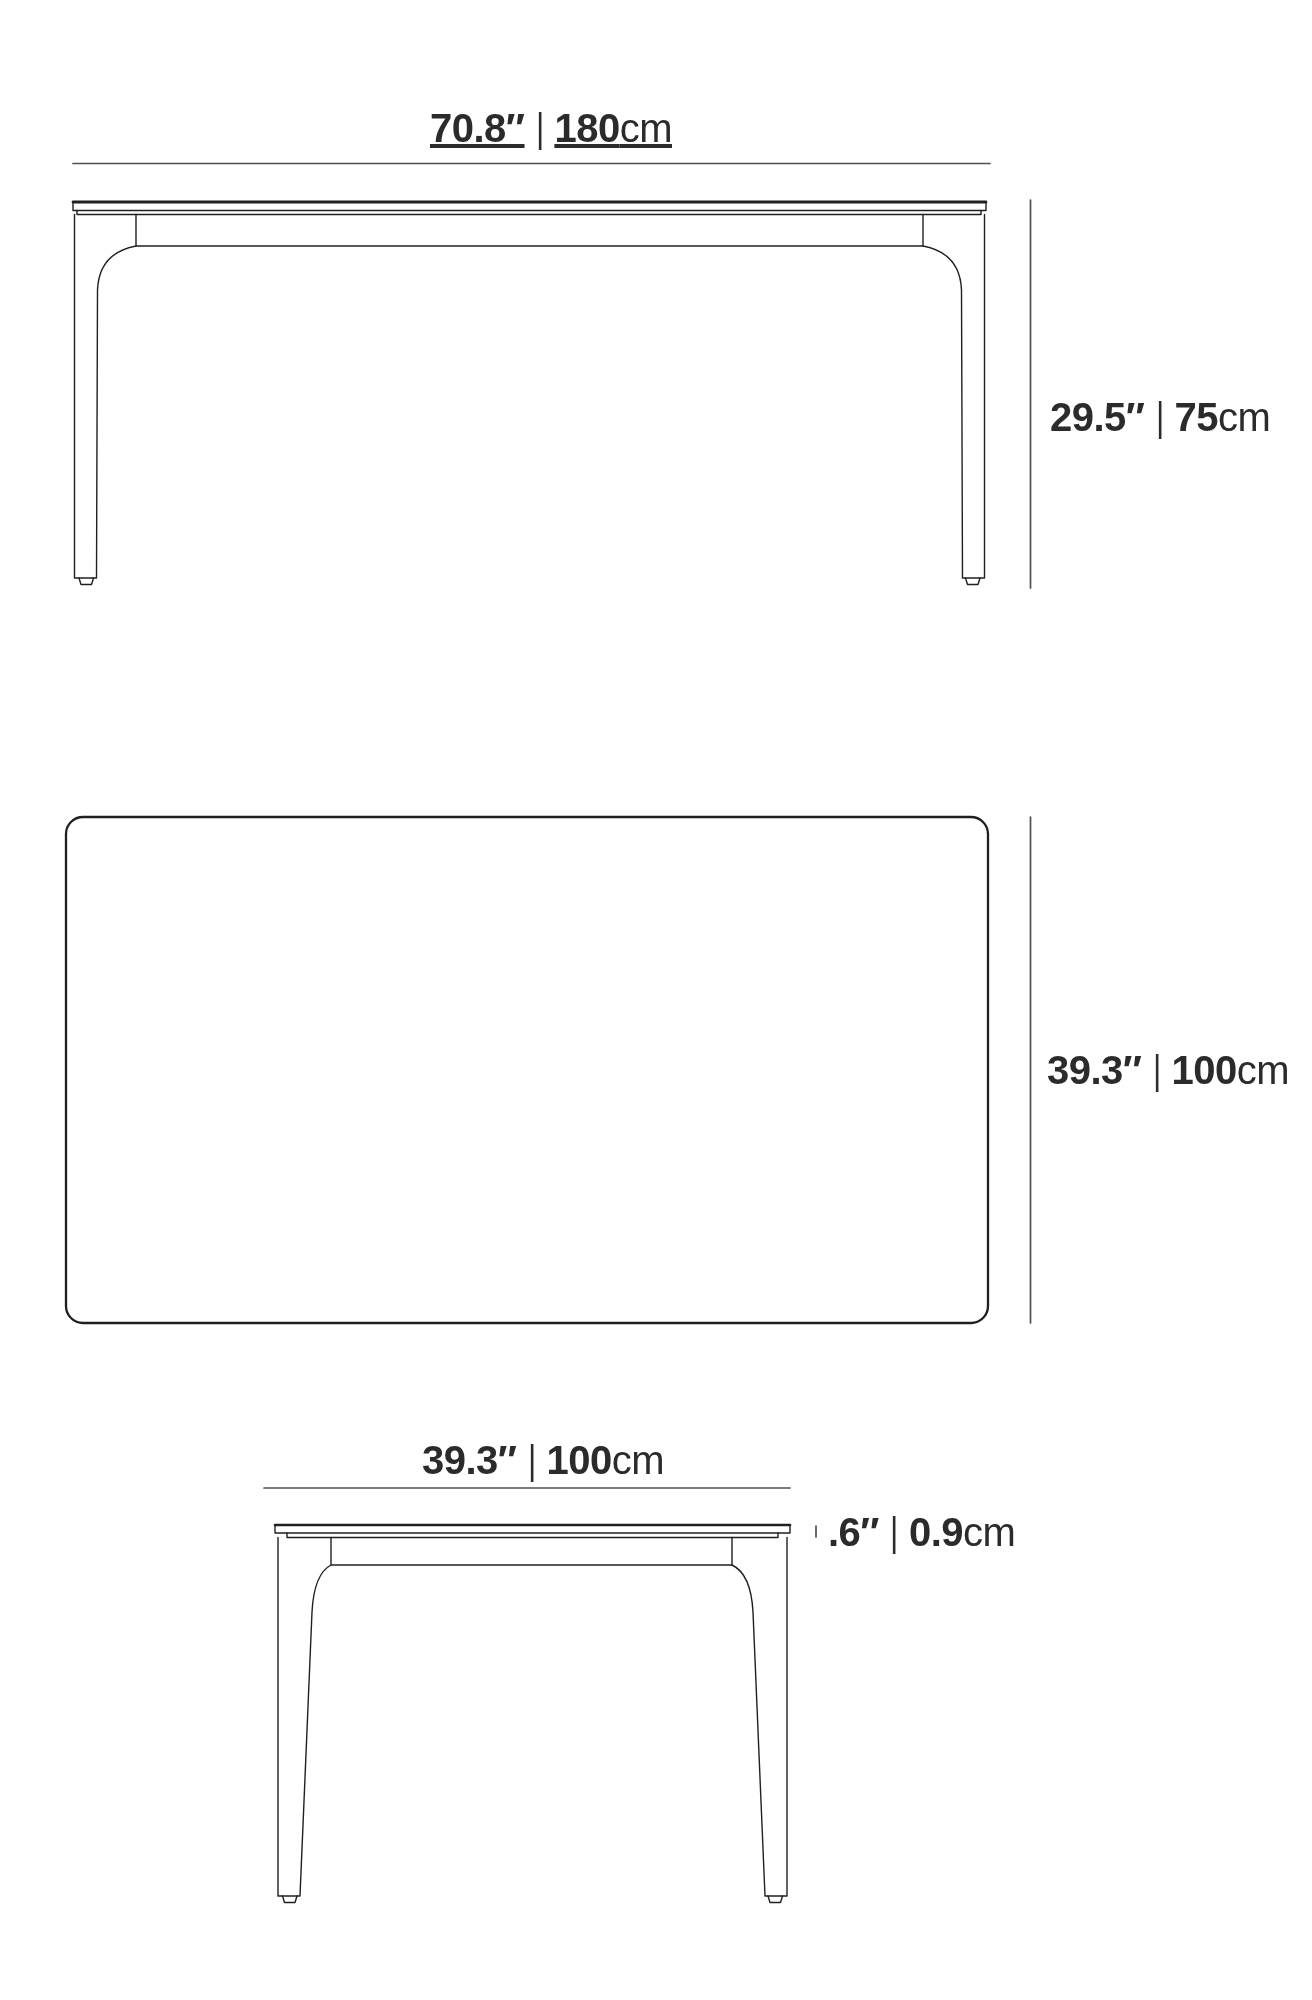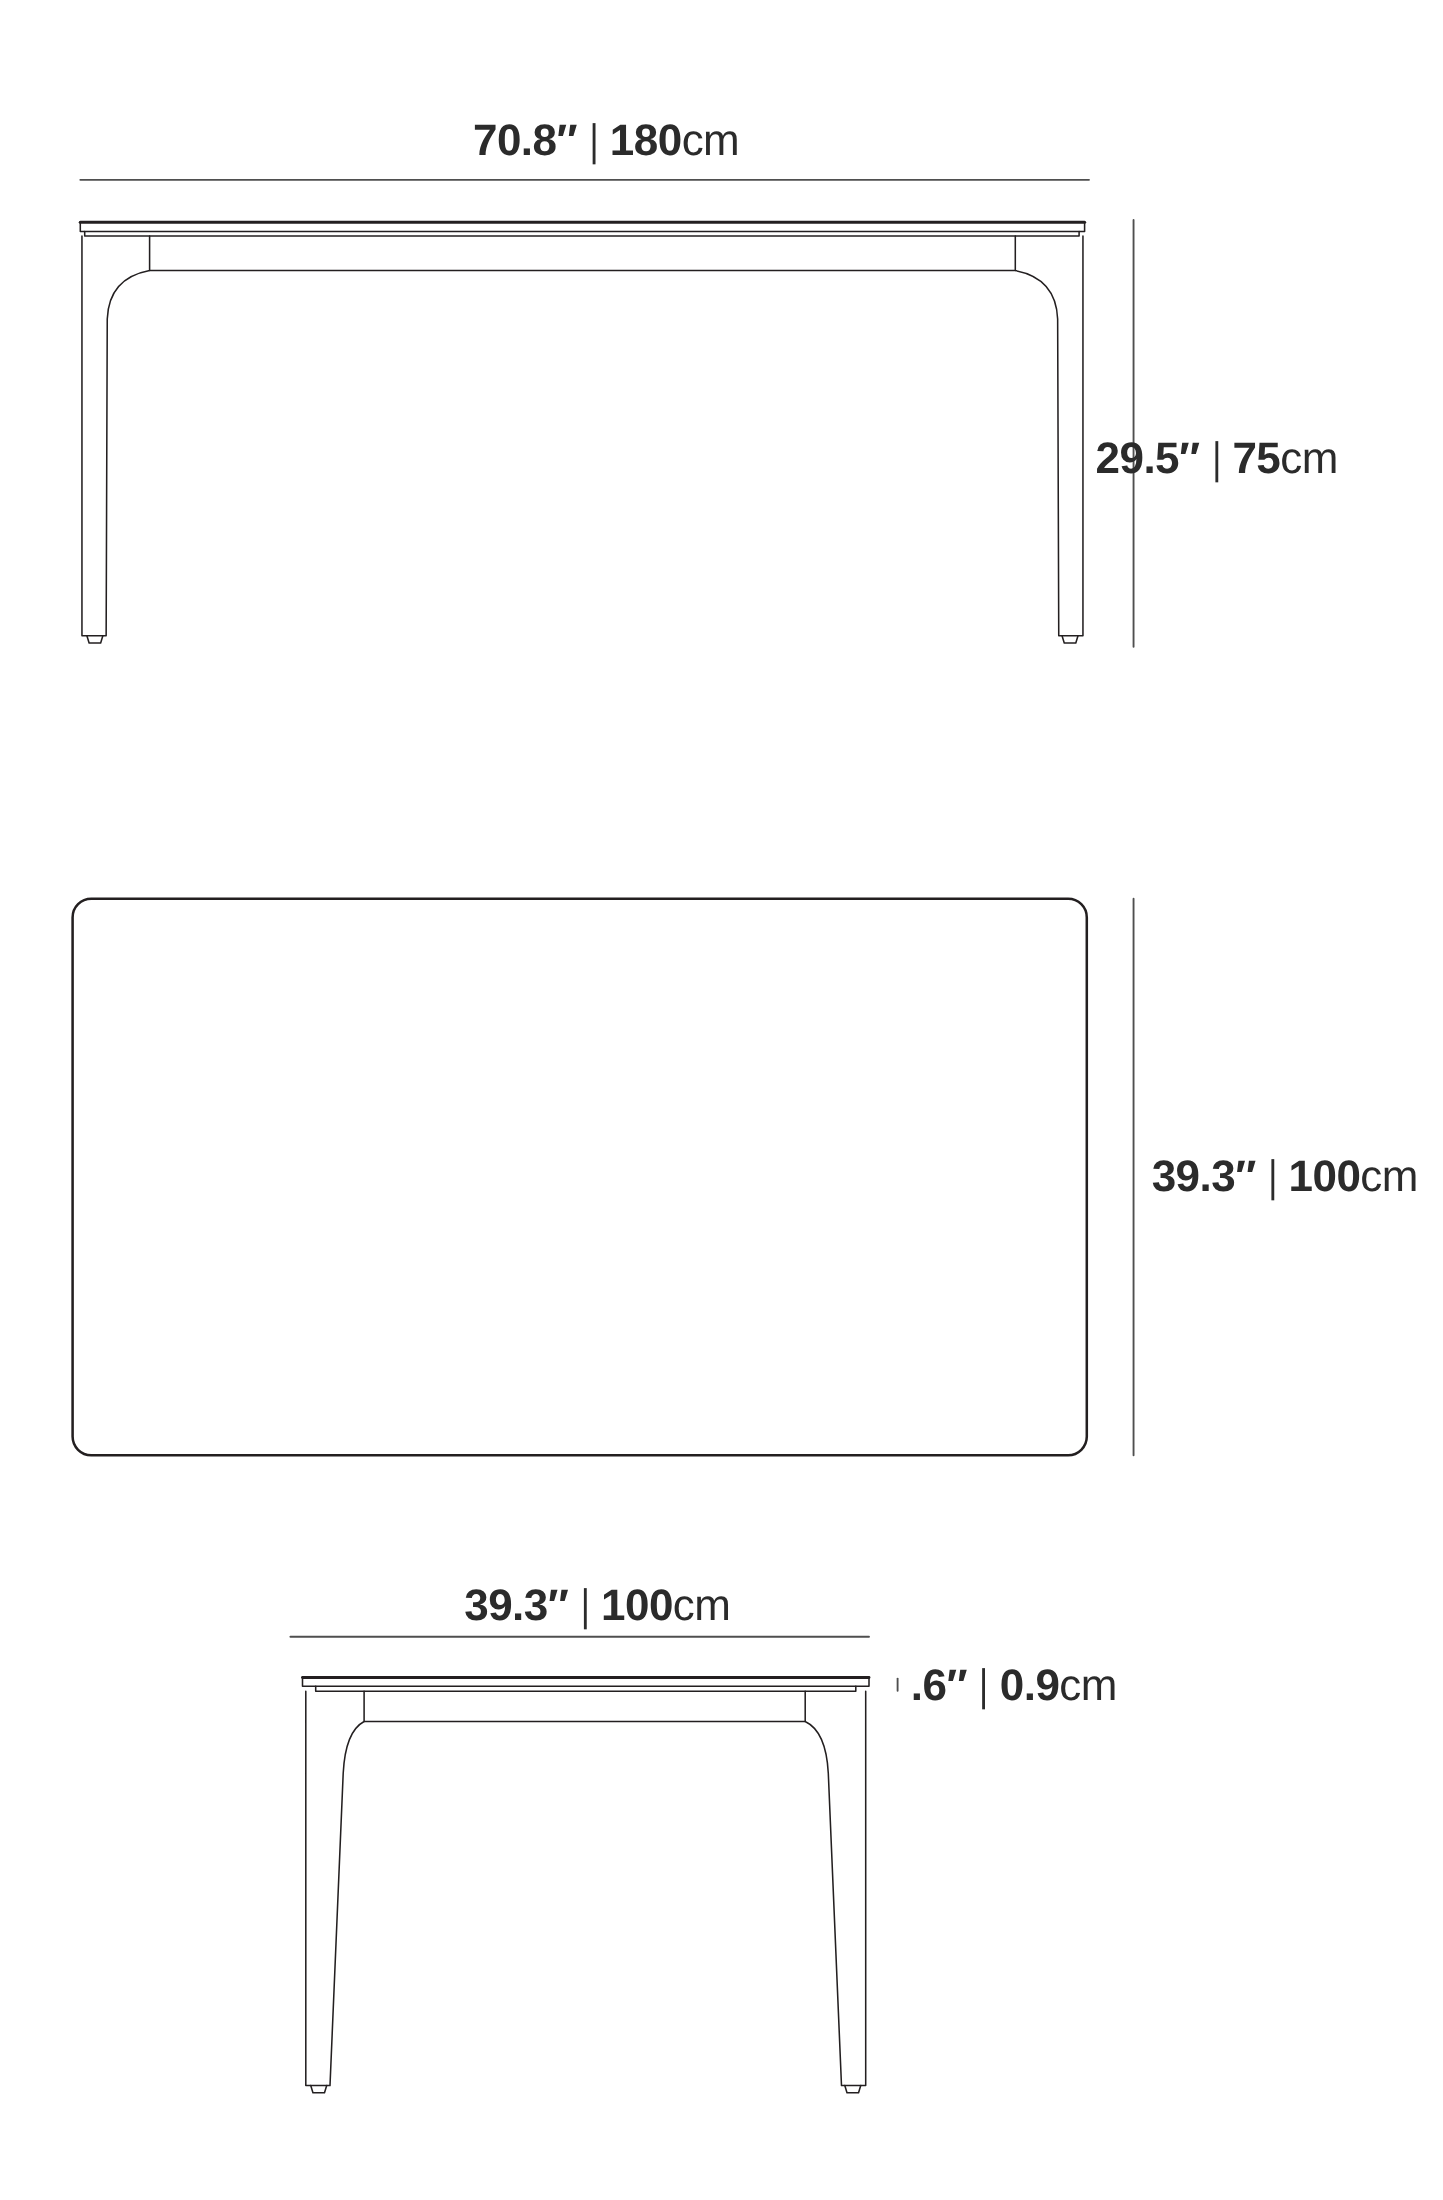--- a/index.html
+++ b/index.html
@@ -96,25 +96,25 @@
       <line x1="331" y1="1565" x2="732" y2="1565"></line>
 
       <path d="M278,1537.5 L278,1896 L300,1896 L312,1612 Q314,1574 331,1565 L331,1537.5"></path>
       <path d="M282.5,1896 L284.5,1902.5 L295,1902.5 L297,1896"></path>
 
       <path d="M787,1537.5 L787,1896 L765,1896 L753,1612 Q751,1574 732,1565 L732,1537.5"></path>
       <path d="M782.5,1896 L780.5,1902.5 L770,1902.5 L768,1896"></path>
     </g>
   </svg>
 
-  <div class="dim-label centered" style="left:551px; top:128px;">
+  <div class="dim-label centered" style="left:551px; top:128px;text-decoration:underline;">
     <span class="b">70.8″</span><span class="sep">|</span><span class="b">180</span><span class="u">cm</span>
   </div>
 
-  <div class="dim-label left-anchored" style="left:996px; top:417px;">
+  <div class="dim-label left-anchored" style="left:1050px; top:417px;">
     <span class="b">29.5″</span><span class="sep">|</span><span class="b">75</span><span class="u">cm</span>
   </div>
 
   <div class="dim-label left-anchored" style="left:1047px; top:1070px;">
     <span class="b">39.3″</span><span class="sep">|</span><span class="b">100</span><span class="u">cm</span>
   </div>
 
   <div class="dim-label centered" style="left:543px; top:1460px;">
     <span class="b">39.3″</span><span class="sep">|</span><span class="b">100</span><span class="u">cm</span>
   </div>

